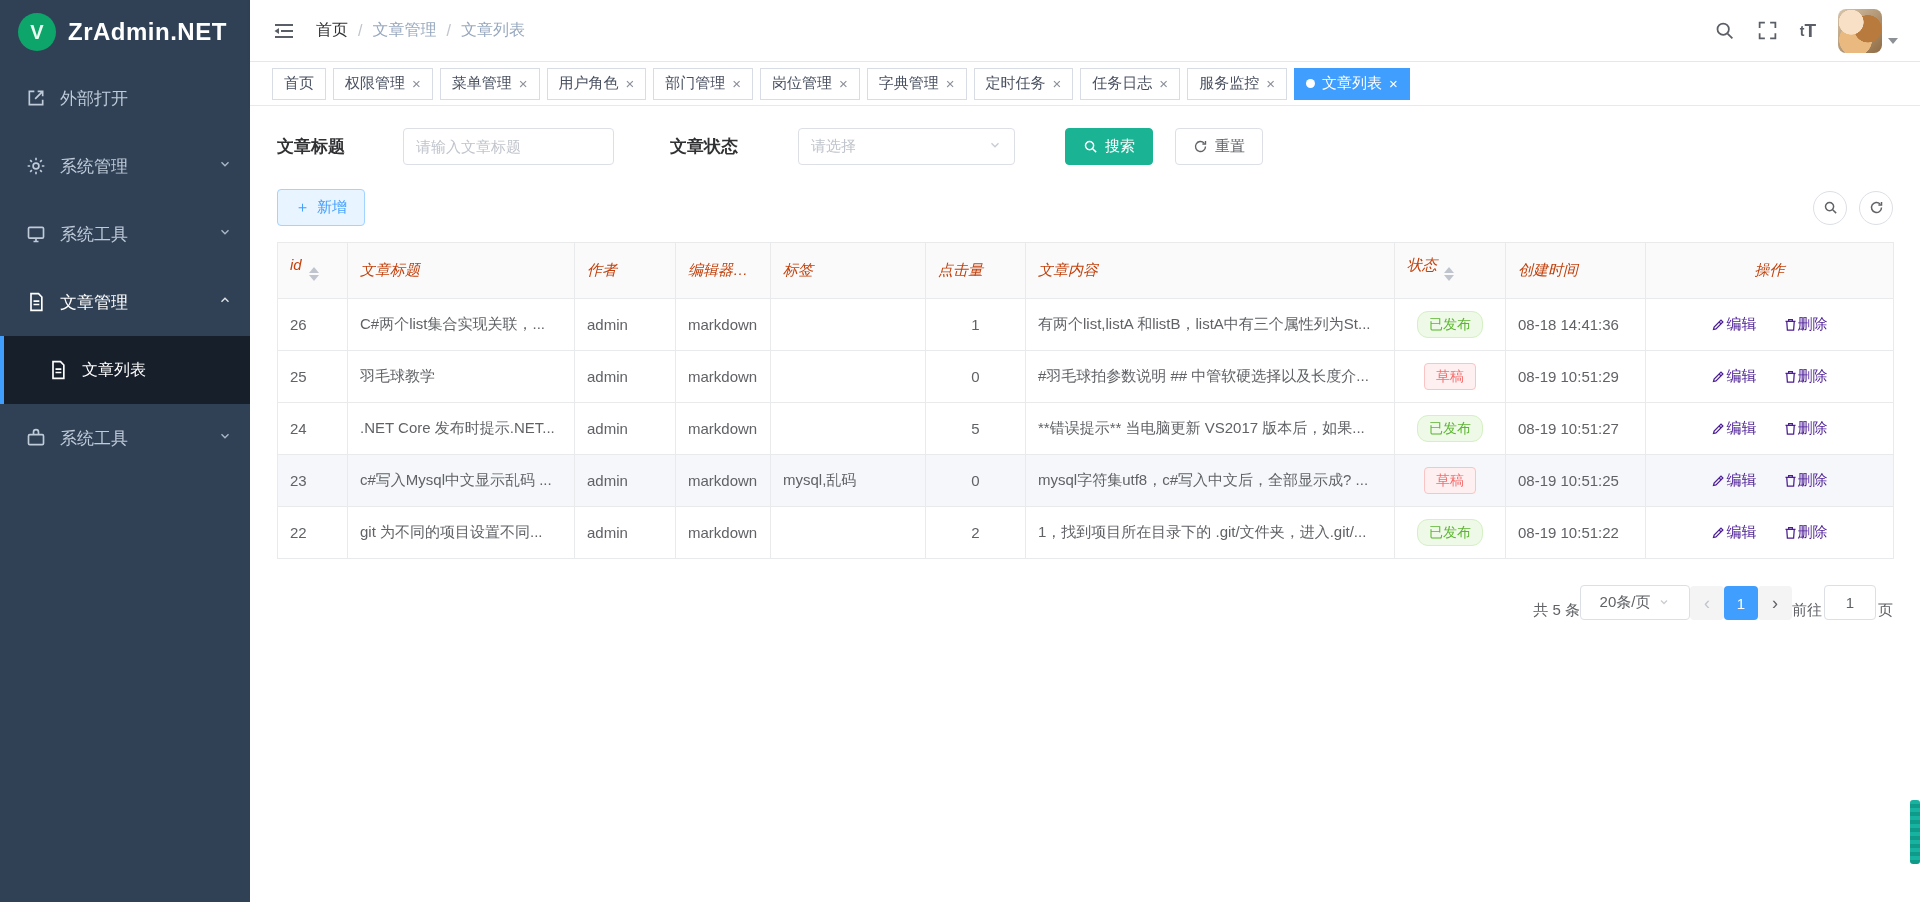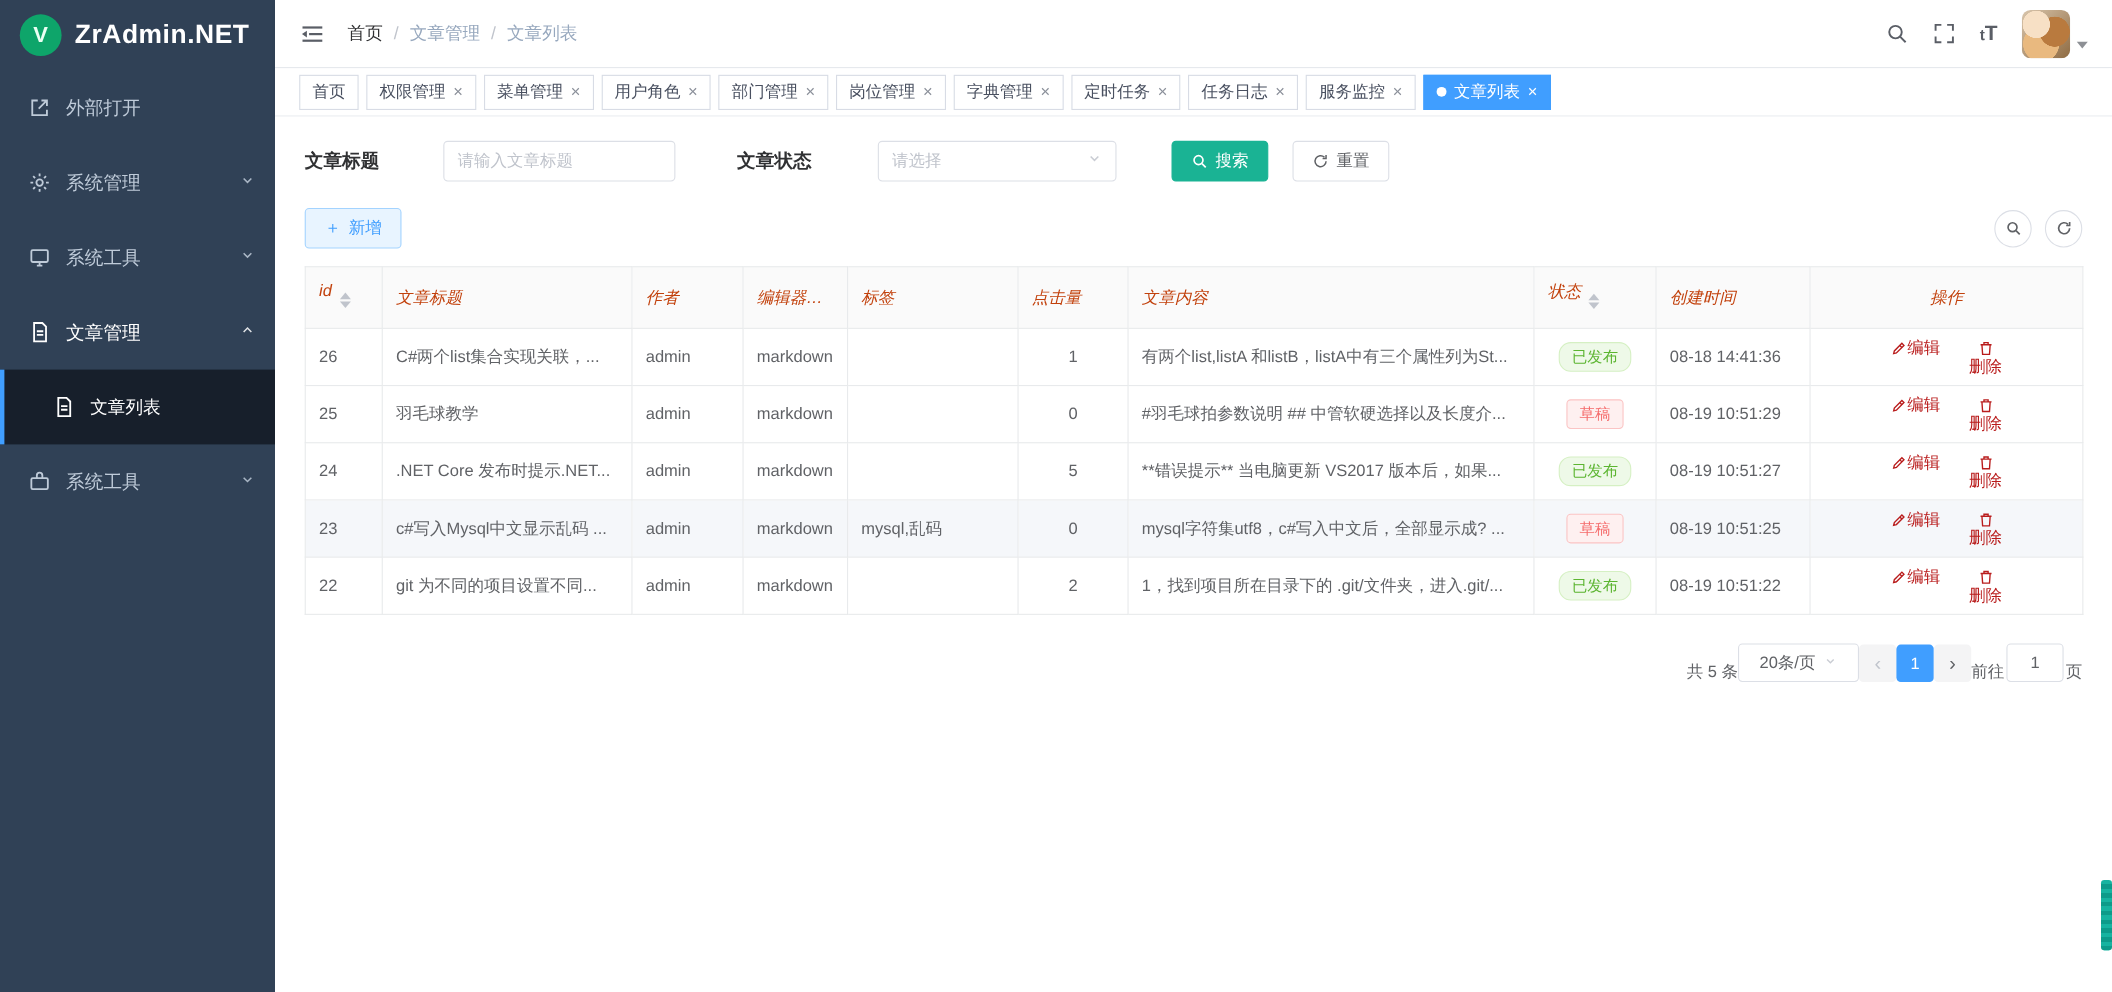--- a/index.html
+++ b/index.html
@@ -92,22 +92,22 @@
   td { height:52px; }
   td.center, th.center { text-align:center; }
   tr.hovered td { background:#f5f7fa; }
   .sort { display:inline-flex; flex-direction:column; margin-left:7px; vertical-align:-3px; cursor:pointer; }
   .sort .up { width:0; height:0; border:5px solid transparent; border-bottom:6px solid #c0c4cc; margin-bottom:2px; }
   .sort .dn { width:0; height:0; border:5px solid transparent; border-top:6px solid #c0c4cc; }
   .tag { display:inline-block; padding:0 11px; height:27px; line-height:25px; border-radius:4px;
     font-size:14px; border:1px solid transparent; }
   .tag-success { background:#eef9e8; border-color:#d5f0c3; color:#5cb531;border-radius:11px; }
   .tag-danger { background:#fef0f0; border-color:#fbc4c4; color:#f56c6c; }
-  .op-link { color:#b91c1c; display:inline-flex; align-items:center; gap:0; cursor:pointer;font-family:Liberation Serif, serif; }
-  .op-link + .op-link { margin-left:22px;flex-direction:column; }
+  .op-link { color:#4c1d95; display:inline-flex; align-items:center; gap:0; cursor:pointer;font-family:Liberation Serif, serif; }
+  .op-link + .op-link { margin-left:22px; }
 
   
   .pag { width:1616px; display:flex; align-items:flex-end; justify-content:flex-end; gap:0;
     margin-top:26px; font-size:15px; color:#606266; }
   .pag-select { width:110px; height:35px; border:1px solid #dcdfe6; border-radius:4px; display:flex;
     align-items:center; justify-content:center; gap:8px; cursor:pointer; color:#606266; }
   .pag-select .chev { color:#c0c4cc; width:12px; height:12px; }
   .pg-btn { width:34px; height:34px; border-radius:4px; background:#f4f4f5; display:flex; align-items:center;
     justify-content:center; font-size:18px; cursor:pointer; color:#606266; }
   .pg-btn.disabled { color:#c0c4cc; }

